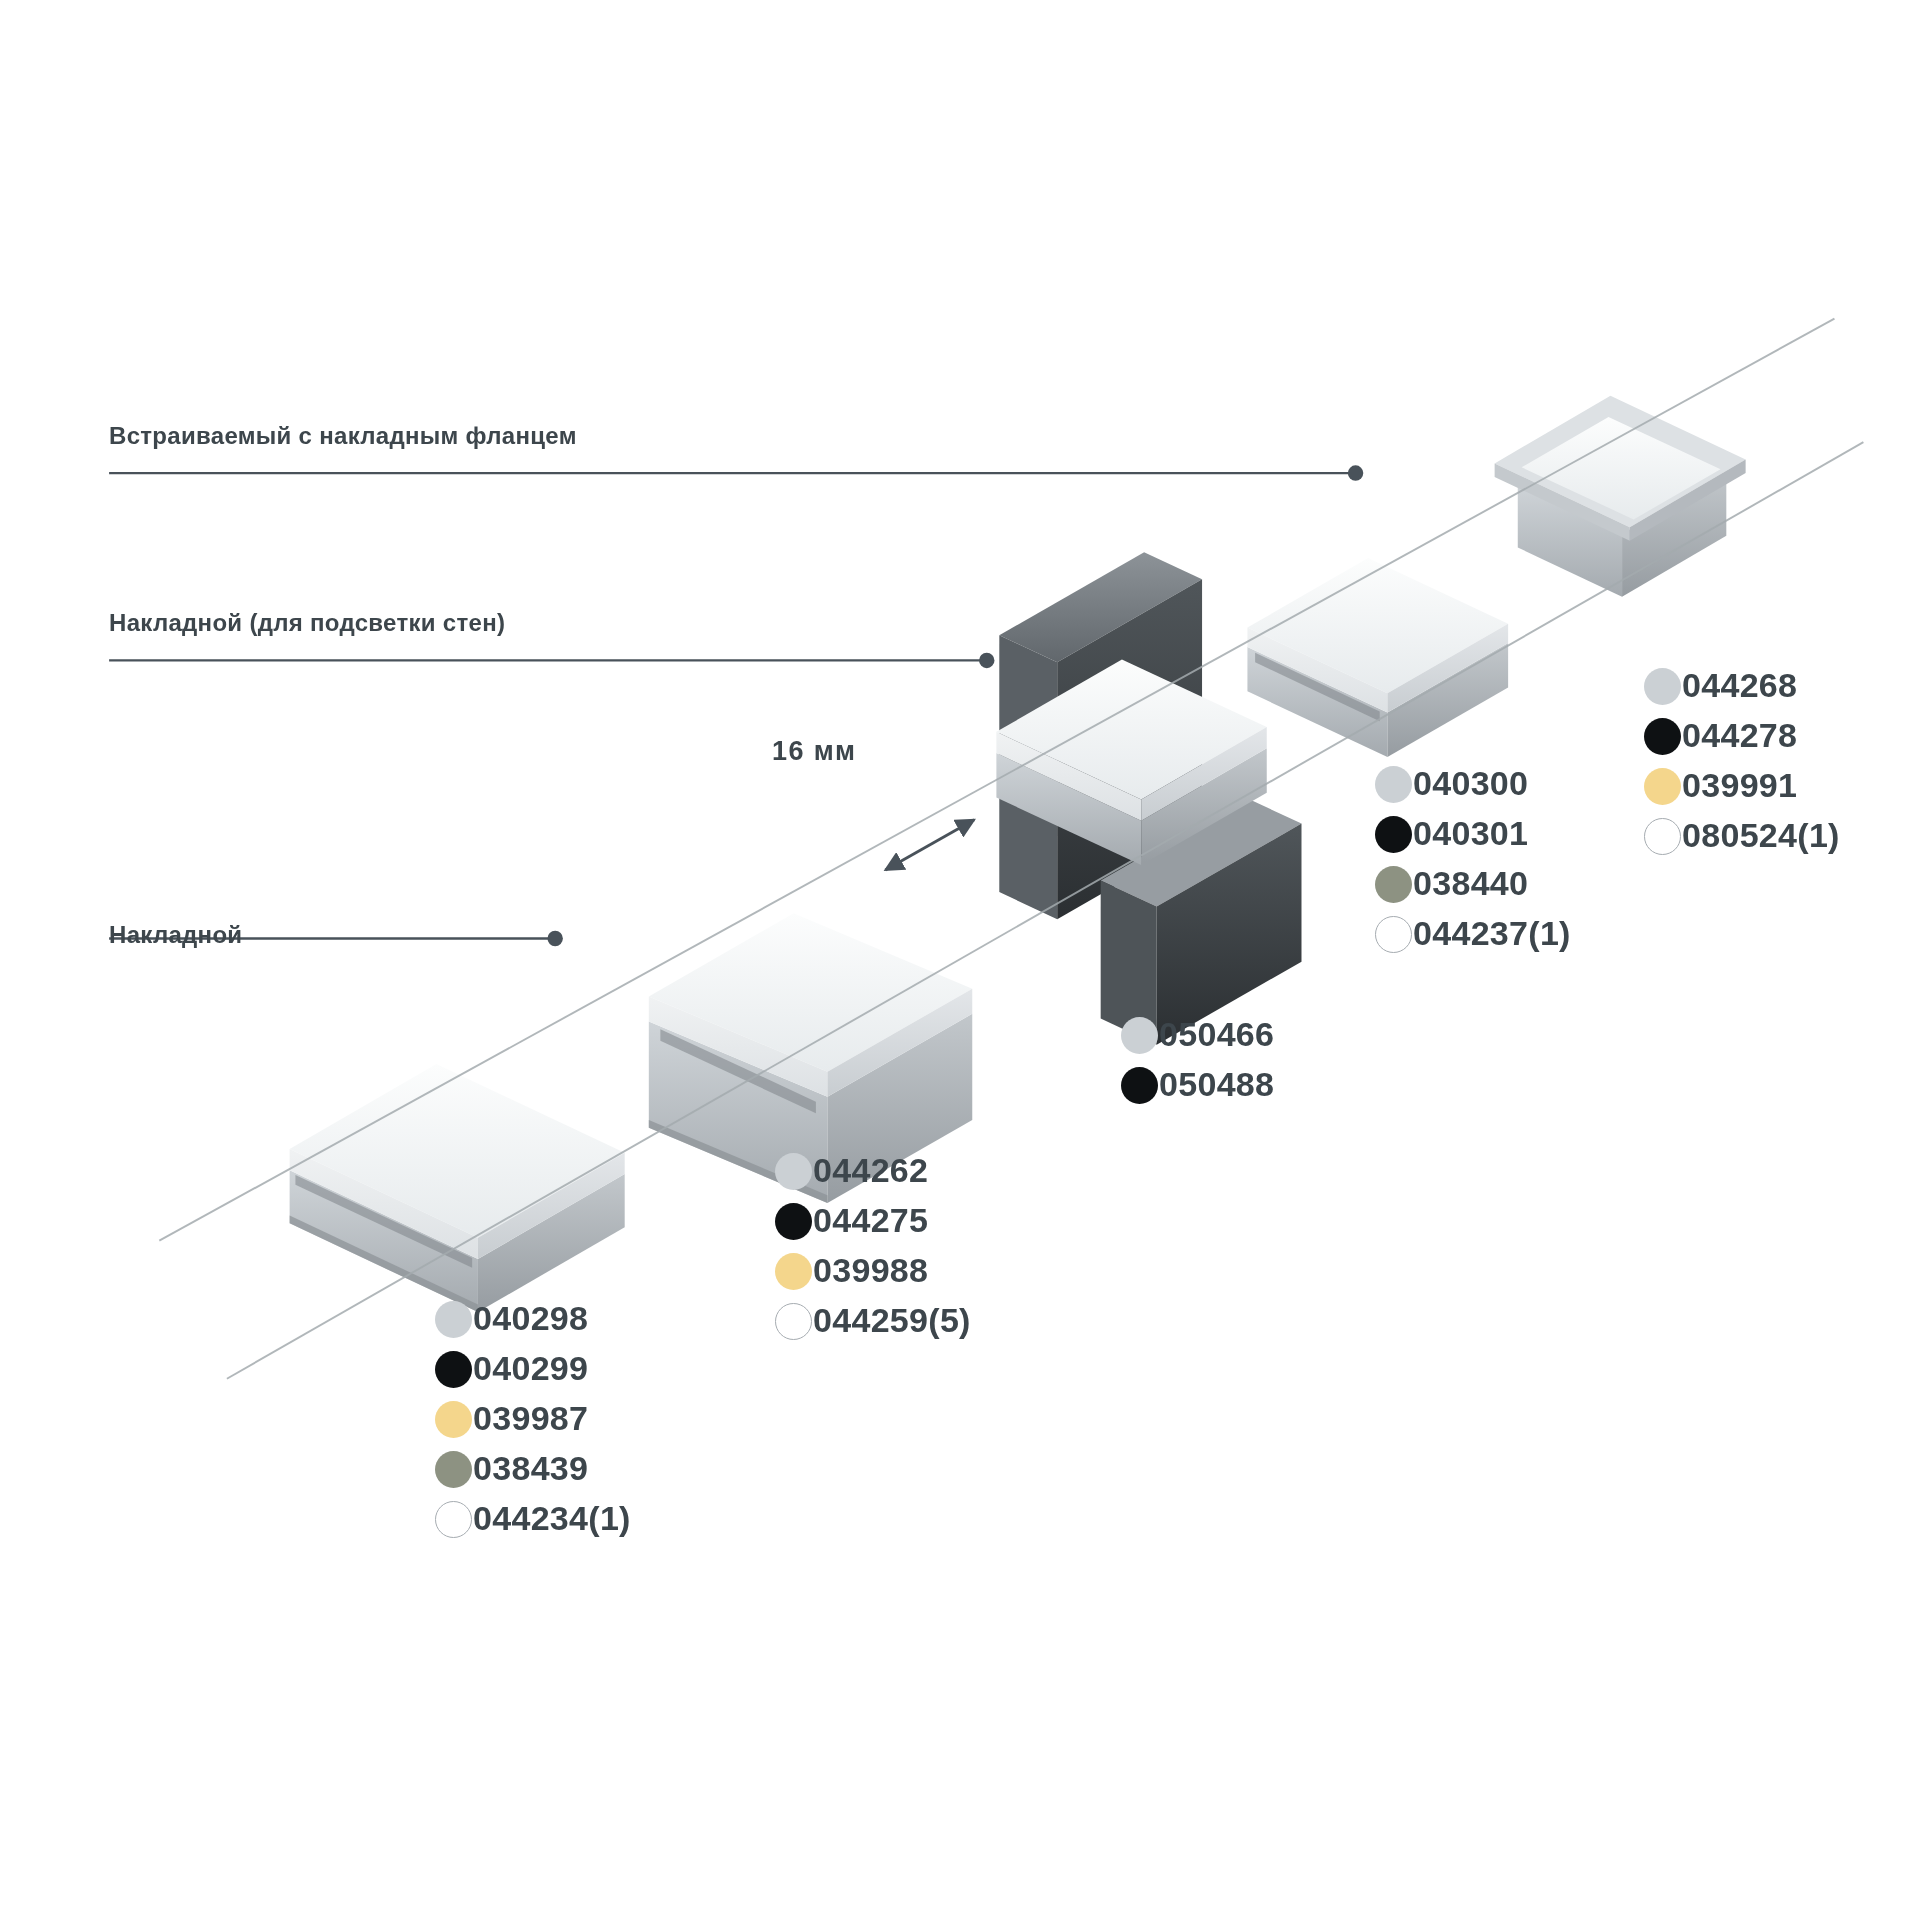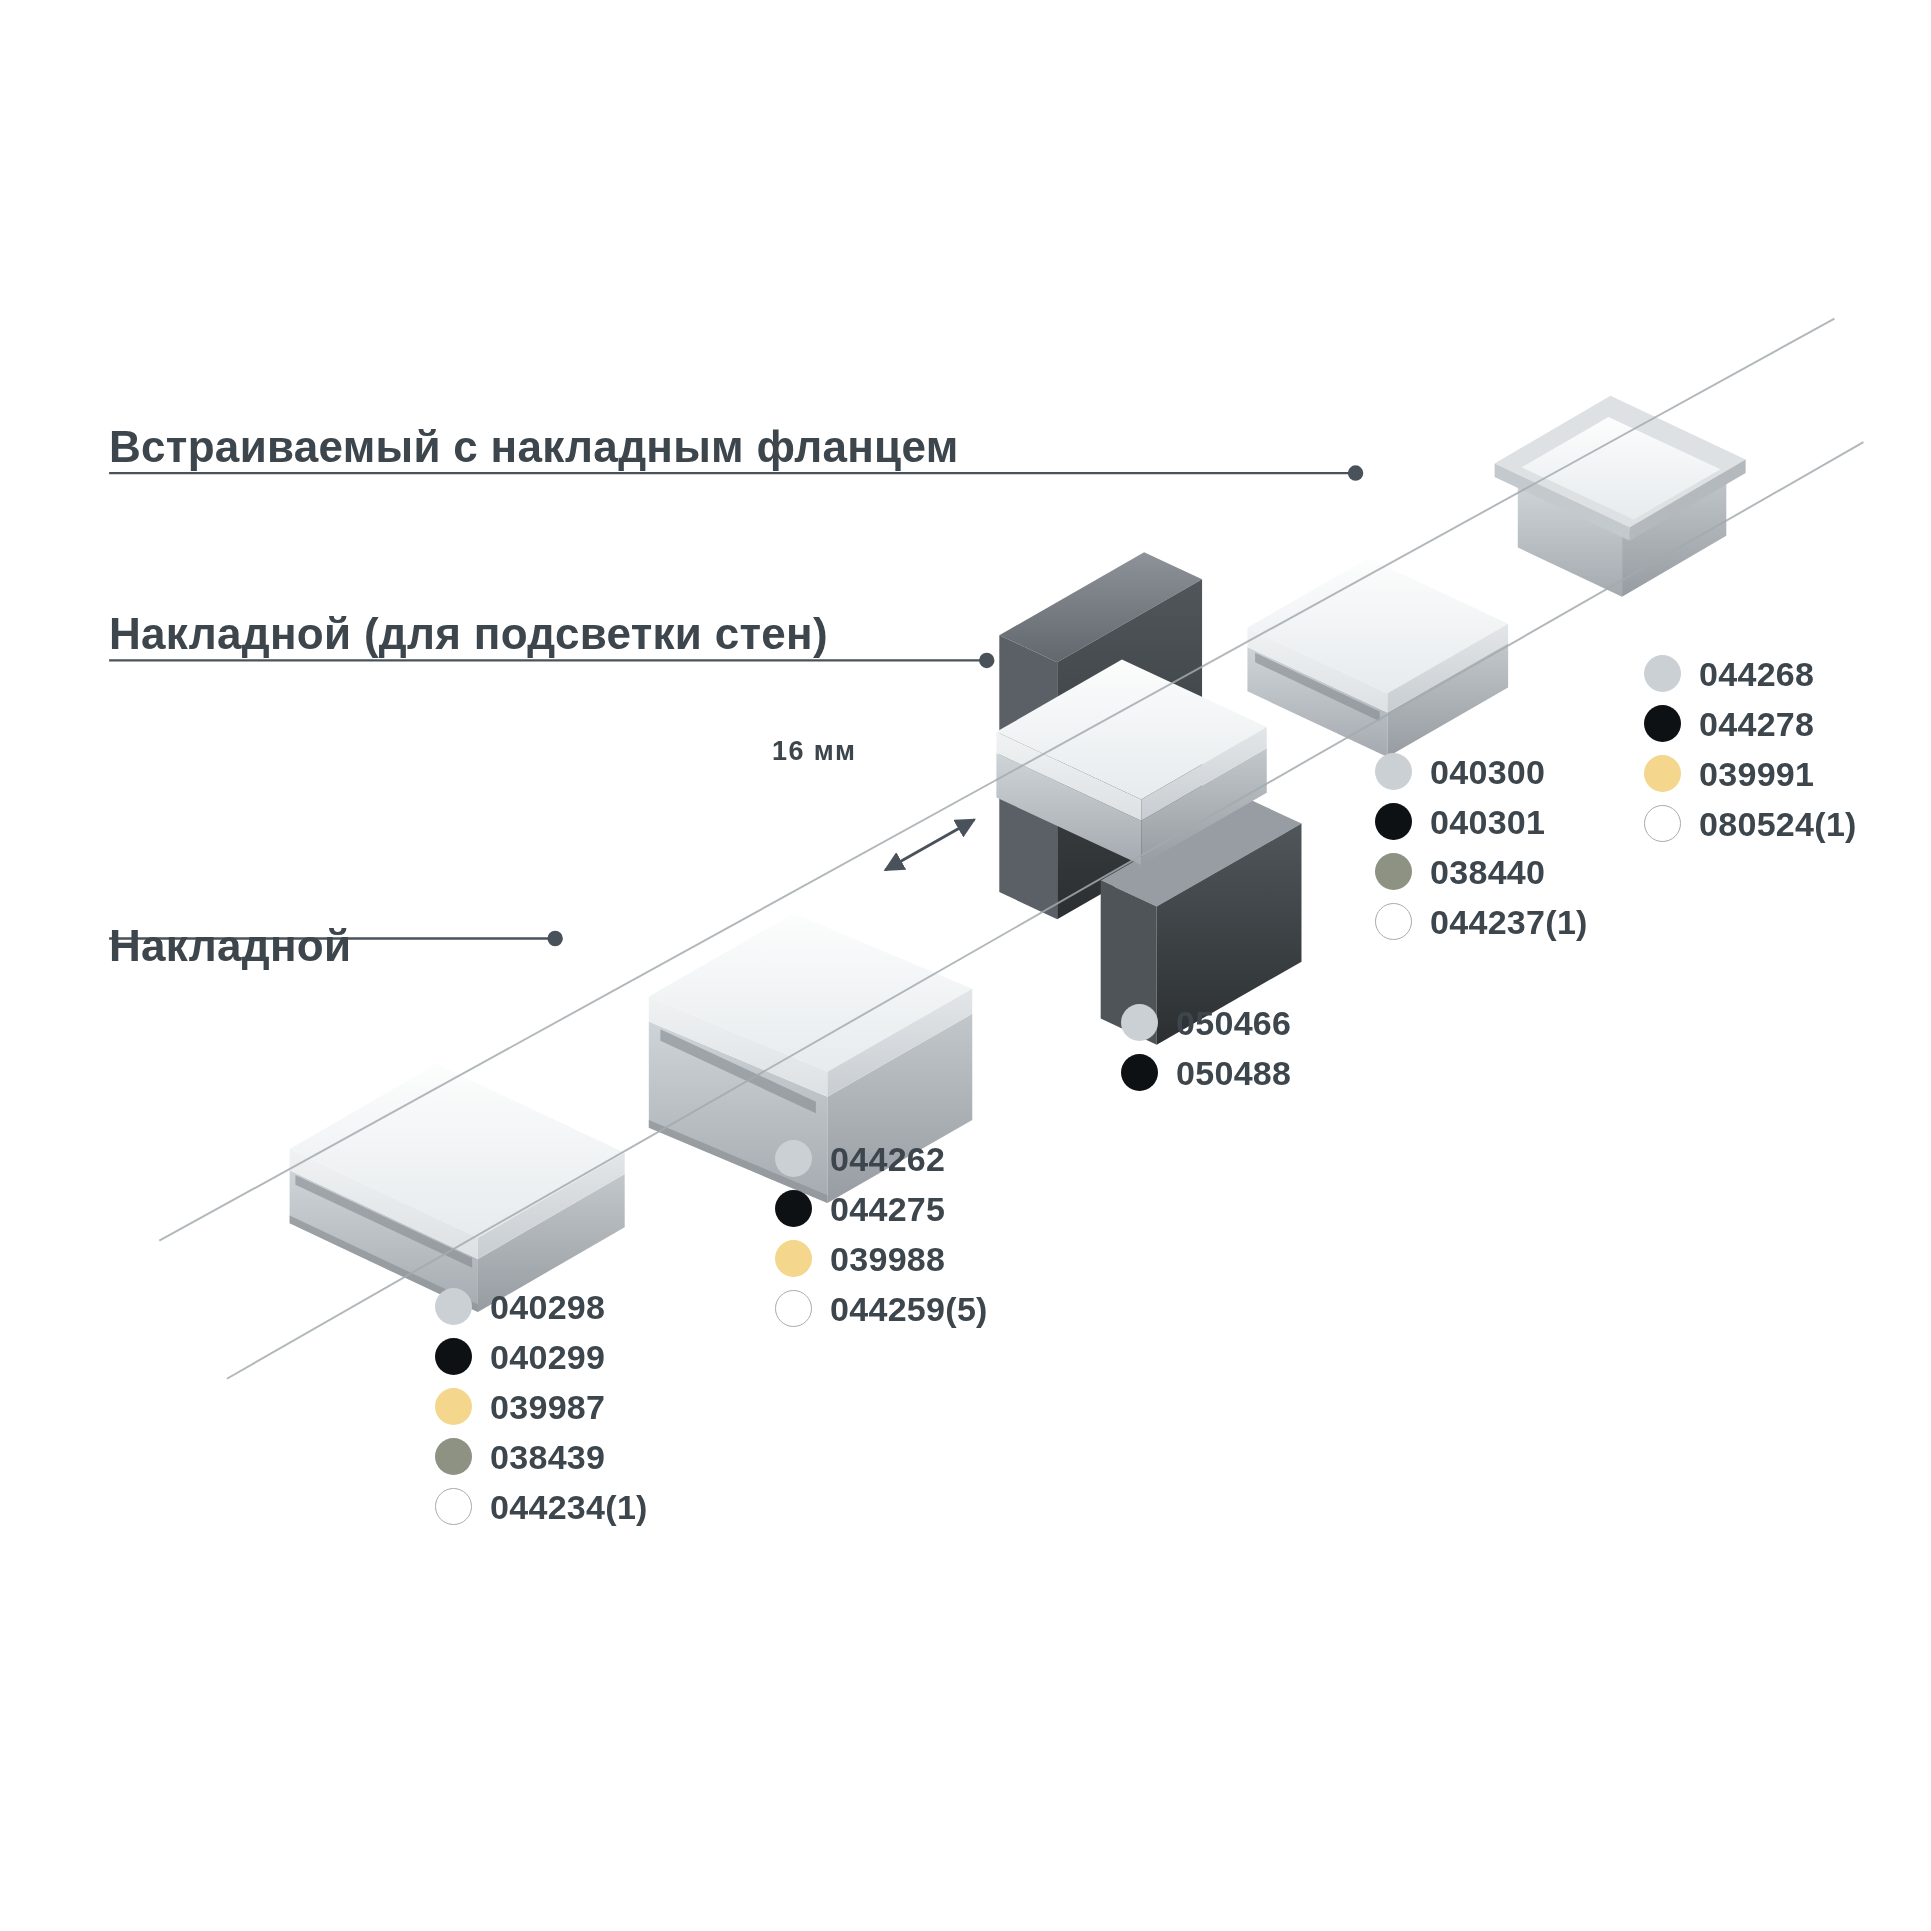--- a/index.html
+++ b/index.html
@@ -1,32 +1,32 @@
 <!DOCTYPE html>
 <html><head>
 <meta charset="utf-8">
 <style>
   html,body{margin:0;padding:0}
   body{
     width:1931px;height:1931px;position:relative;background:#ffffff;
     font-family:"Liberation Sans",sans-serif;color:#3d464c;overflow:hidden;
   }
   .art{position:absolute;left:0;top:0;width:1931px;height:1931px}
-  .label{position:absolute;font-size:44px;font-weight:700;letter-spacing:0.3px;white-space:nowrap}
+  .label{position:absolute;font-size:24px;font-weight:700;letter-spacing:0.3px;white-space:nowrap}
   .label-1{left:109px;top:422px}
   .label-2{left:109px;top:609px}
   .label-3{left:109px;top:921px}
   .dim-label{position:absolute;left:772px;top:736px;font-size:27px;font-weight:700;letter-spacing:1.4px;white-space:nowrap}
   .code-group{position:absolute}
   .g1{left:435px;top:1288px}
   .g2{left:775px;top:1140px}
   .g3{left:1121px;top:1004px}
   .g4{left:1375px;top:753px}
   .g5{left:1644px;top:655px}
-  .code-row{display:flex;align-items:flex-start;gap:18px;height:50px}
+  .code-row{display:flex;align-items:flex-end;gap:1px;height:50px}
   .dot{width:37px;height:37px;border-radius:50%;border:1.9px solid transparent;box-sizing:border-box;flex:0 0 auto}
   .dot[data-color="gray"]{background:#cbd0d4}
   .dot[data-color="black"]{background:#0e1113}
   .dot[data-color="yellow"]{background:#f4d68c}
   .dot[data-color="olive"]{background:#8d9282}
   .dot[data-color="white"]{background:#ffffff;border-color:#a6acb1}
   .code{font-size:34px;font-weight:600;white-space:nowrap;letter-spacing:0.3px}
 </style>
 </head>
 <body>

